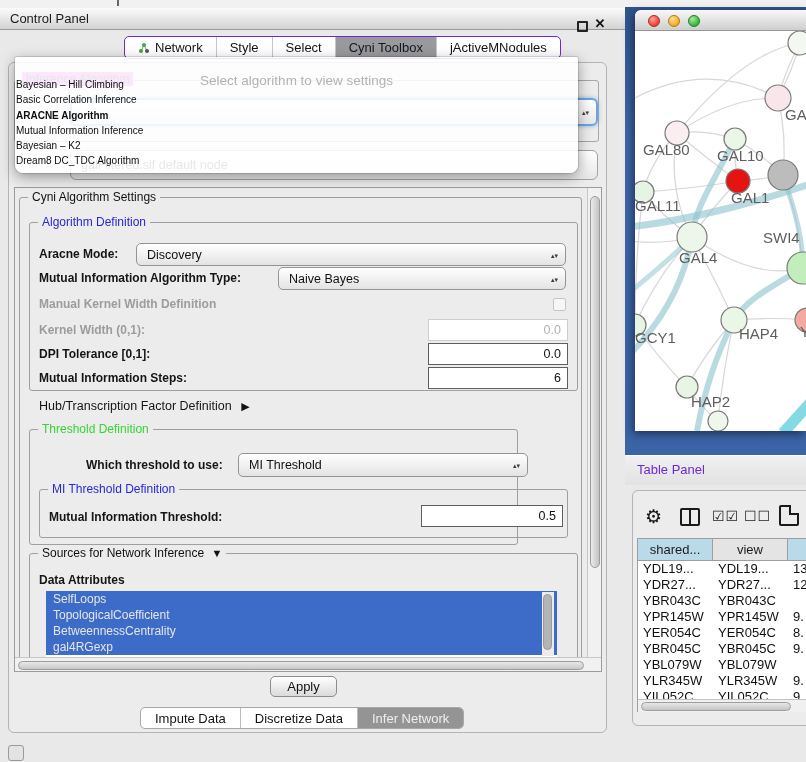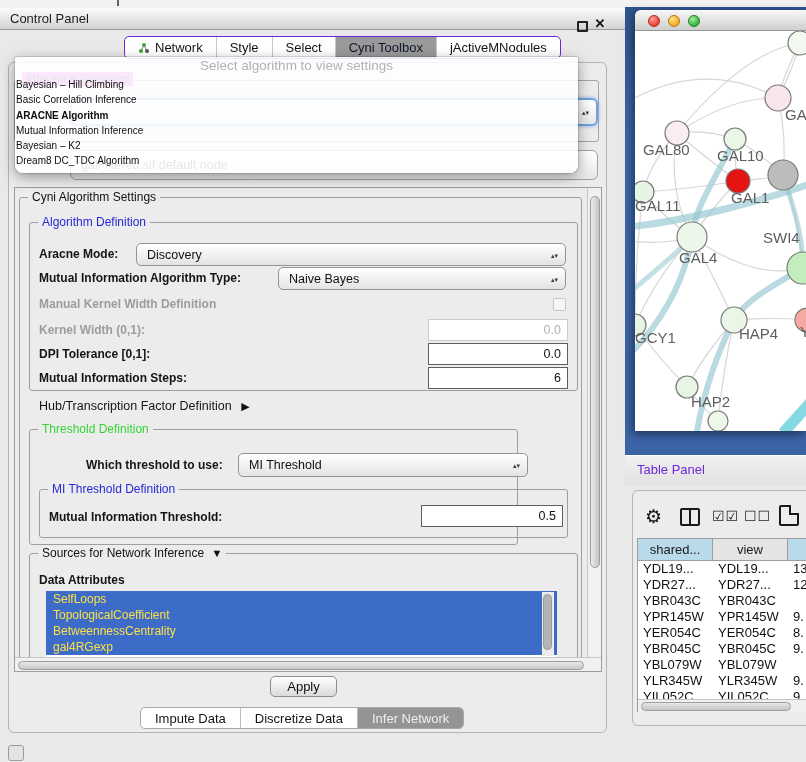--- a/index.html
+++ b/index.html
@@ -50,21 +50,21 @@
     font-size:12.5px; color:#111; display:flex; align-items:center; padding:0 24px 0 10px; }
   .spin { position:absolute; right:7px; top:50%; transform:translateY(-50%); display:flex; flex-direction:column;
     font-size:7px; line-height:5px; color:#3c3c3c; }
   .field { position:absolute; background:#fff; font-size:12.5px; text-align:right; padding:0 6px; }
   .field.en { border:1px solid #5f5f5f; color:#111; }
   .field.dis { border:1px solid #cdcdcd; color:#b2b2b2; }
   #chk-kernel { position:absolute; left:538px; top:110px; width:13px; height:13px; border:1px solid #c6c6c6; border-radius:2px; background:#f6f6f6; }
   .tri { font-size:11px; color:#111; }
 
   #attr-list { position:absolute; left:31px; top:403px; width:511px; height:66px; background:#fff; overflow:hidden; }
-  .attr-item { height:16px; line-height:16px; background:#3d6cc8; color:#fde047; font-size:12px; padding-left:7px; }
+  .attr-item { height:16px; line-height:16px; background:#3d6cc8; color:#e5e5e5; font-size:12px; padding-left:7px; }
   #attr-vscroll { position:absolute; left:527px; top:404px; width:12px; height:64px; background:#ececec; }
   #attr-thumb { position:absolute; left:1px; top:2px; width:9px; height:56px; background:#b4b4b4; border:1px solid #9a9a9a; border-radius:5px; }
 
   #set-vscroll { position:absolute; left:572px; top:0; width:14px; height:469px; background:#f1f1f1; border-left:1px solid #c6c6c6; }
   #set-vthumb { position:absolute; left:1.5px; top:8px; width:10px; height:372px; background:linear-gradient(90deg,#ebebeb,#c3c3c3); border:1px solid #9c9c9c; border-radius:6px; }
   #set-hscroll { position:absolute; left:0; top:469px; width:586px; height:15px; background:#f1f1f1; border-top:1px solid #c6c6c6; }
   #set-hthumb { position:absolute; left:3px; top:2.5px; width:566px; height:9px; background:linear-gradient(#e9e9e9,#c7c7c7); border:1px solid #9c9c9c; border-radius:5px; }
 
   #apply-btn { left:270px; top:676px; width:67px; height:21px; border:1px solid #8d8d8d; border-radius:5px;
     background:linear-gradient(#ffffff,#dadada); font-size:13px; color:#111; text-align:center; line-height:19px; }
@@ -72,21 +72,21 @@
   #bottom-tabs { left:140px; top:707px; height:22px; display:flex; border:1px solid #a8a8a8; border-radius:5px; background:#fff; overflow:hidden; }
   .b-tab { display:flex; align-items:center; padding:0 14px; font-size:13px; color:#141414; border-left:1px solid #bdbdbd; white-space:nowrap; }
   .b-tab:first-child { border-left:none; }
   .b-tab.sel { background:#949494; color:#efefef; }
 
   #corner-icon { left:8px; top:745px; width:16px; height:16px; border:1px solid #9a9a9a; border-radius:3px; background:#e3e3e3; }
 
   
   #algo-popup { left:15px; top:57px; width:563px; height:116px; background:rgba(255,255,255,0.88);
     border-radius:2px 2px 8px 8px; box-shadow:0 4px 14px rgba(0,0,0,0.38), 0 0 0 1px rgba(0,0,0,0.12); z-index:30; overflow:hidden; }
-  #popup-prompt { text-align:center; color:#b2b2b2; font-size:13.5px; padding-top:1px; height:20px; }
+  #popup-prompt { text-align:center; color:#b2b2b2; font-size:13.5px; padding-top:16px; height:20px; }
   .popup-item { height:15.3px; line-height:15.3px; font-size:10px; color:#0d0d0d; padding-left:1px; white-space:nowrap; }
   .popup-item.bold { font-weight:bold; }
 
   
   #desktop { left:625px; top:7px; width:181px; height:448px; background:linear-gradient(#30548f,#3e68ab 30%,#3b64a7); }
   #net-window { left:635px; top:10px; width:171px; height:421px; border-radius:6px 0 0 0;
     box-shadow:-2px 3px 10px rgba(0,0,0,0.5); overflow:hidden; background:#fff; }
   #net-titlebar { position:absolute; left:0; top:0; width:100%; height:21px;
     background:linear-gradient(#f8f8f8,#cecece); border-bottom:1px solid #979797; border-radius:6px 0 0 0; }
   .light { position:absolute; top:4.5px; width:12px; height:12px; border-radius:50%; }

